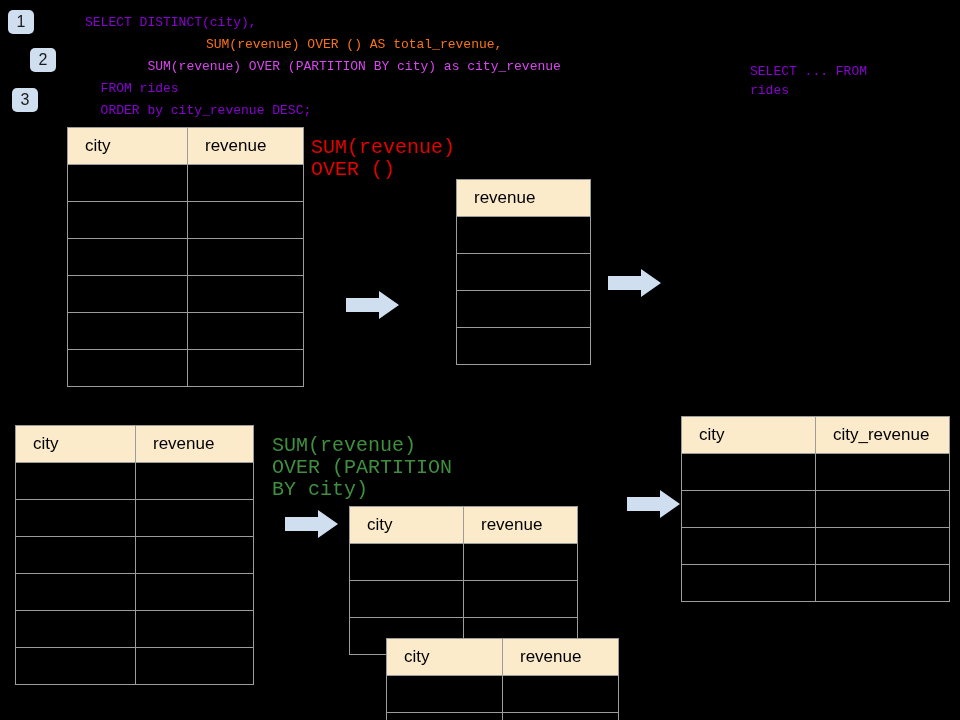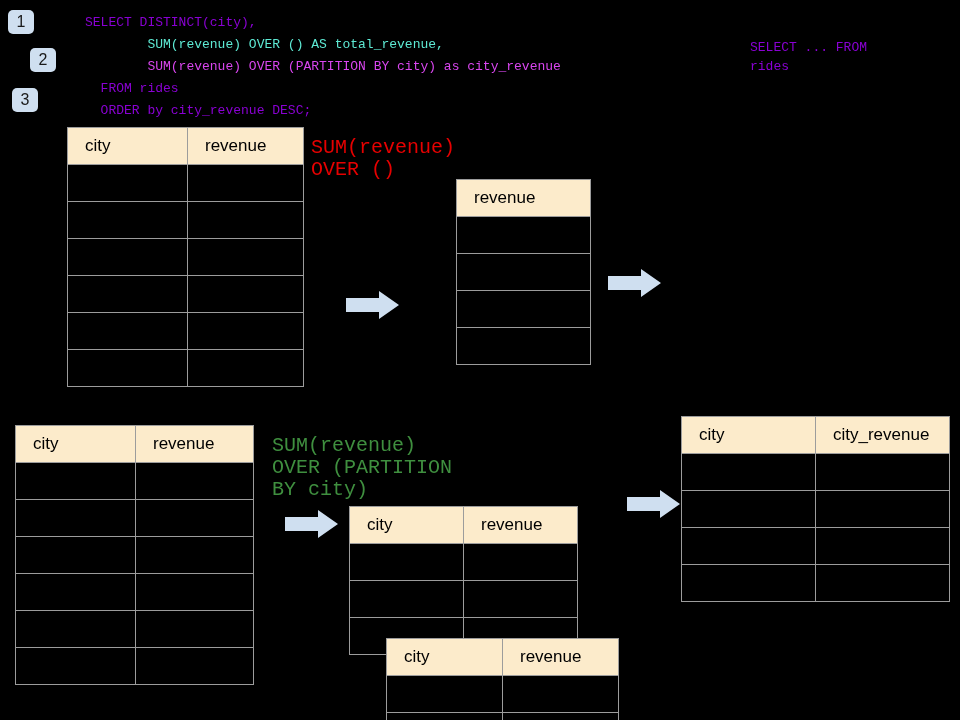--- a/index.html
+++ b/index.html
@@ -33,34 +33,34 @@
   .sql {
     position: absolute;
     font-family: "Liberation Mono", monospace;
     font-size: 13px;
     line-height: 22px;
     white-space: pre;
     letter-spacing: 0px;
   }
   .sql-line { white-space: pre; }
   .kw-purple { color: #8a00d4; }
-  .kw-red    { color: #5eead4; }
+  .kw-red    { color: #f97316; text-align: center; }
   .kw-green  { color: #d946ef; }
 
   
   .anno {
     position: absolute;
     font-family: "Liberation Mono", monospace;
     font-size: 20px;
     line-height: 22px;
     white-space: pre;
   }
   .anno.red    { color: #e60000; }
   .anno.green  { color: #3f8f3f; }
-  .anno.purple { color: #8a00d4; font-size: 13px; line-height: 19px; }
+  .anno.purple { color: #8a00d4; font-size: 13px; line-height: 19px; margin-top: 24px; }
 
   
   .tbl {
     position: absolute;
     border-collapse: collapse;
     background: #000000;
     table-layout: fixed;
   }
   .tbl td {
     border: 1px solid #9c9c9c;

